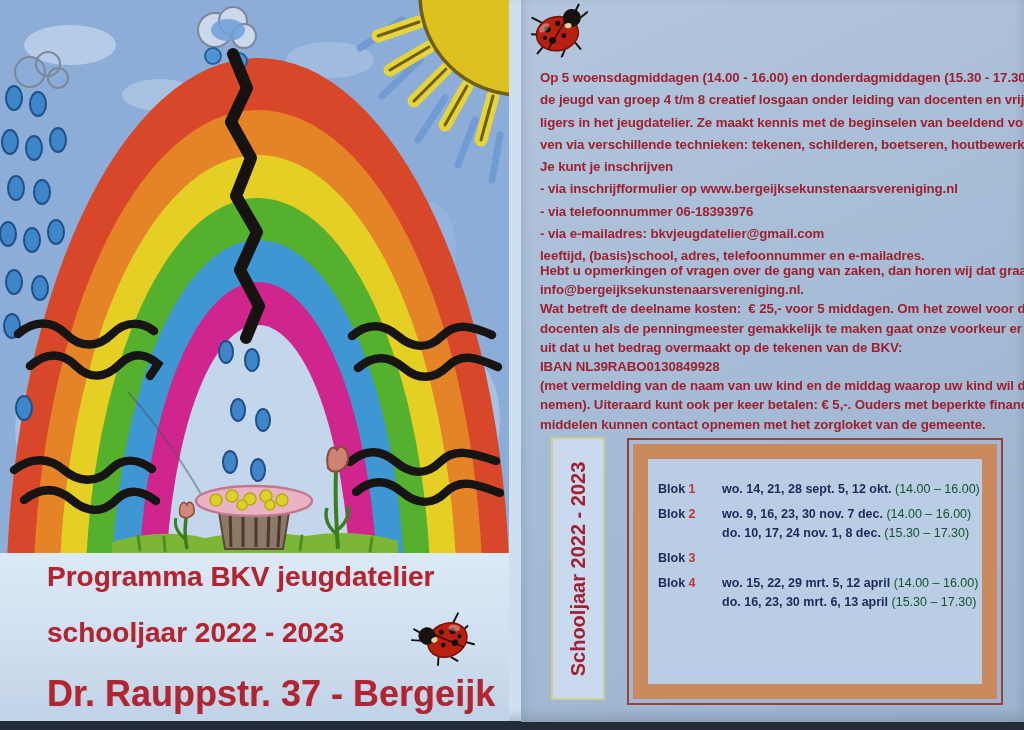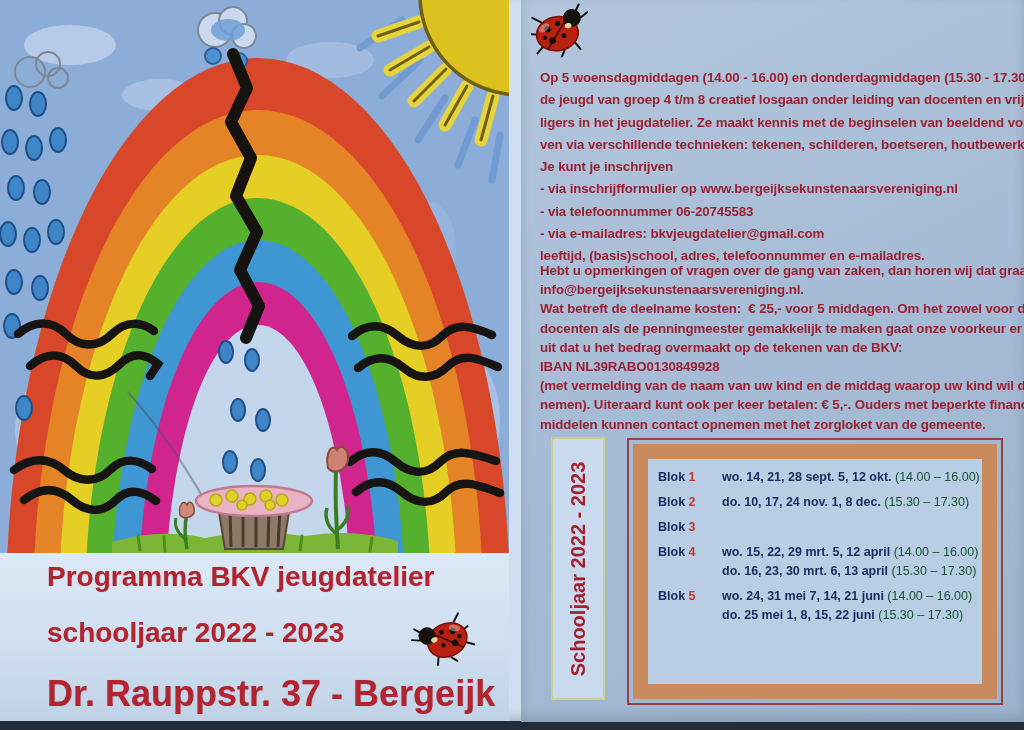--- a/index.html
+++ b/index.html
@@ -35,21 +35,21 @@
   
   #schoolyear-box{position:absolute;left:30px;top:437px;width:54px;height:263px;background:#c9d9ee;
     border:2px solid #cdcf8e;box-sizing:border-box;}
   #schoolyear-label{position:absolute;top:50%;left:50%;transform:translate(-50%,-50%) rotate(-90deg);
     white-space:pre;font-size:20px;font-weight:700;color:#a3202f;}
 
   
   #schedule-frame{position:absolute;left:106px;top:438px;width:376px;height:267px;border:2px solid #96413a;box-sizing:border-box;}
   #schedule-orange{position:absolute;left:4px;top:4px;right:4px;bottom:4px;background:#c98a5d;}
   #schedule-panel{position:absolute;left:15px;top:15px;right:15px;bottom:15px;background:#b9cde4;
-    box-sizing:border-box;padding:9px 4px 0 10px;}
+    box-sizing:border-box;padding:21px 4px 0 10px;}
   .blok{display:flex;margin-bottom:6px;}
   .blok-label{width:64px;flex:none;font-size:12.5px;font-weight:700;color:#1a2a5c;line-height:19px;}
   .blok-number{color:#c2372b;}
   .blok-lines{font-size:12.5px;color:#1a2a5c;}
   .blok-lines .sched-line{line-height:19px;white-space:pre;font-weight:700;}
   .sched-time{font-weight:400;color:#14532d;}
 </style>
 </head>
 <body>
 
@@ -261,21 +261,21 @@
       <ellipse cx="14" cy="20" rx="6" ry="3.5" fill="#ffffff" opacity="0.35" transform="rotate(-30 14 20)"></ellipse>
     </svg>
 
     <div class="para" id="para-intro">
         <div class="line"><span>Op 5 woensdagmiddagen (14.00 - 16.00) en donderdagmiddagen (15.30 - 17.30) kan</span></div>
         <div class="line"><span>de jeugd van groep 4 t/m 8 creatief losgaan onder leiding van docenten en vrijwil-</span></div>
         <div class="line"><span>ligers in het jeugdatelier. Ze maakt kennis met de beginselen van beeldend vormge-</span></div>
         <div class="line"><span>ven via verschillende technieken: tekenen, schilderen, boetseren, houtbewerking.</span></div>
         <div class="line"><span>Je kunt je inschrijven</span></div>
         <div class="line"><span>- via inschrijfformulier op </span><span class="u">www.bergeijksekunstenaarsvereniging.nl</span></div>
-        <div class="line"><span>- via telefoonnummer 06-20745583</span></div>
+        <div class="line"><span>- via telefoonnummer 06-18393976</span></div>
         <div class="line"><span>- via e-mailadres: </span><span class="u">bkvjeugdatelier@gmail.com</span></div>
         <div class="line"><span>leeftijd, (basis)school, adres, telefoonnummer en e-mailadres.</span></div>
       </div>
     <div class="para" id="para-contact">
         <div class="line"><span>Hebt u opmerkingen of vragen over de gang van zaken, dan horen wij dat graag:</span></div>
         <div class="line"><span class="u">info@bergeijksekunstenaarsvereniging.nl</span><span>.</span></div>
         <div class="line"><span>Wat betreft de deelname kosten:  € 25,- voor 5 middagen. Om het zowel voor de</span></div>
         <div class="line"><span>docenten als de penningmeester gemakkelijk te maken gaat onze voorkeur er naar</span></div>
         <div class="line"><span>uit dat u het bedrag overmaakt op de tekenen van de BKV:</span></div>
         <div class="line"><span>IBAN NL39RABO0130849928</span></div>
@@ -293,39 +293,33 @@
         <div id="schedule-panel">
             <div class="blok">
               <div class="blok-label"><span>Blok </span><span class="blok-number">1</span></div>
               <div class="blok-lines">
                 <div class="sched-line"><span>wo. 14, 21, 28 sept. 5, 12 okt. </span><span class="sched-time">(14.00 – 16.00)</span></div>
               </div>
             </div>
             <div class="blok">
               <div class="blok-label"><span>Blok </span><span class="blok-number">2</span></div>
               <div class="blok-lines">
+                <div class="sched-line"><span>wo. 9, 16, 23, 30 nov. 7 dec. </span><span class="sched-time">(14.00 – 16.00)</span></div>
                 <div class="sched-line"><span>do. 10, 17, 24 nov. 1, 8 dec. </span><span class="sched-time">(15.30 – 17.30)</span></div>
               </div>
             </div>
             <div class="blok">
               <div class="blok-label"><span>Blok </span><span class="blok-number">3</span></div>
               <div class="blok-lines">
               </div>
             </div>
             <div class="blok">
               <div class="blok-label"><span>Blok </span><span class="blok-number">4</span></div>
               <div class="blok-lines">
                 <div class="sched-line"><span>wo. 15, 22, 29 mrt. 5, 12 april </span><span class="sched-time">(14.00 – 16.00)</span></div>
                 <div class="sched-line"><span>do. 16, 23, 30 mrt. 6, 13 april </span><span class="sched-time">(15.30 – 17.30)</span></div>
               </div>
             </div>
-            <div class="blok">
-              <div class="blok-label"><span>Blok </span><span class="blok-number">5</span></div>
-              <div class="blok-lines">
-                <div class="sched-line"><span>wo. 24, 31 mei 7, 14, 21 juni </span><span class="sched-time">(14.00 – 16.00)</span></div>
-                <div class="sched-line"><span>do. 25 mei 1, 8, 15, 22 juni </span><span class="sched-time">(15.30 – 17.30)</span></div>
-              </div>
-            </div>
           </div>
       </div>
     </div>
   </div>
 </div>
 
 </body></html>

